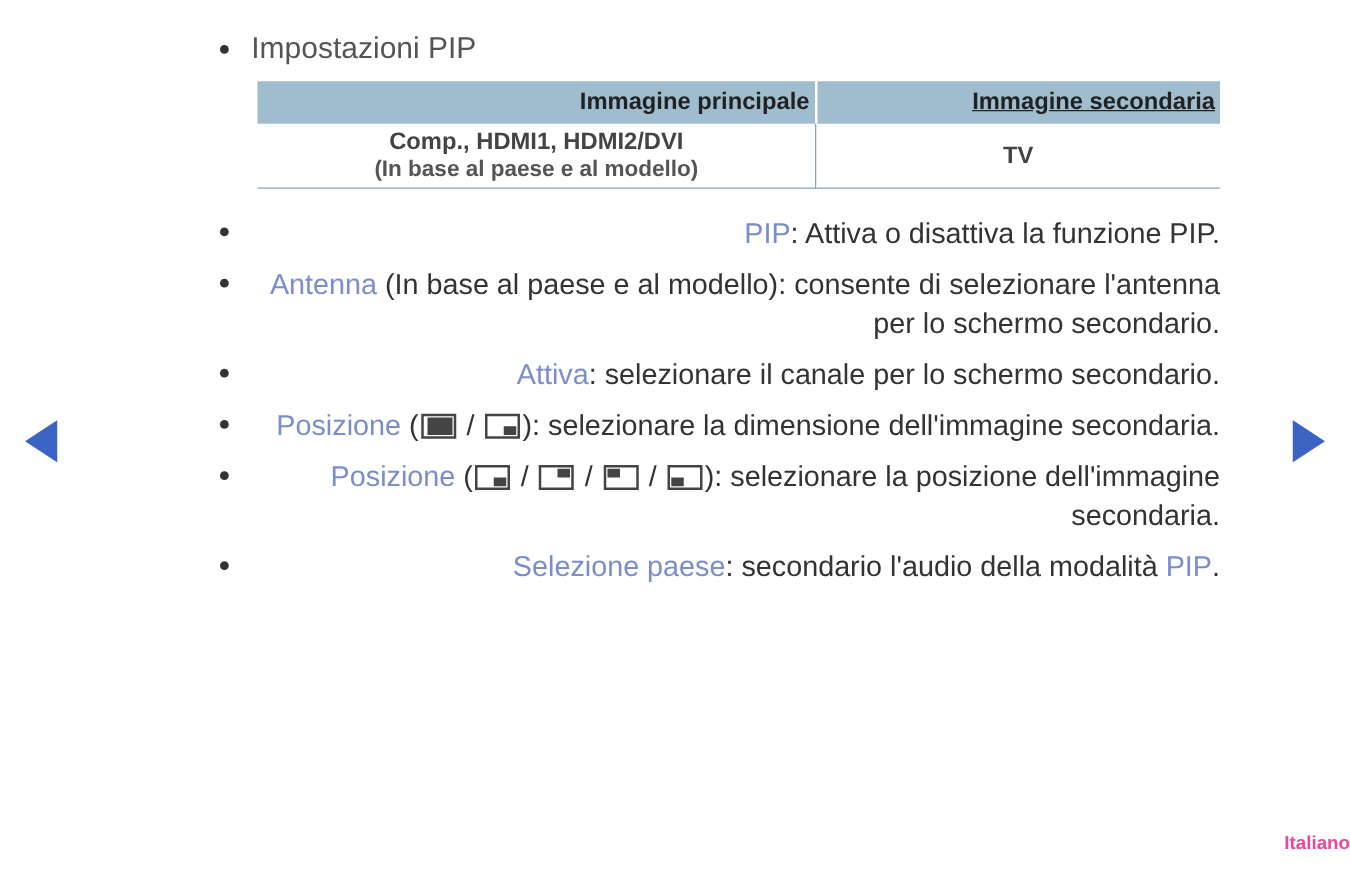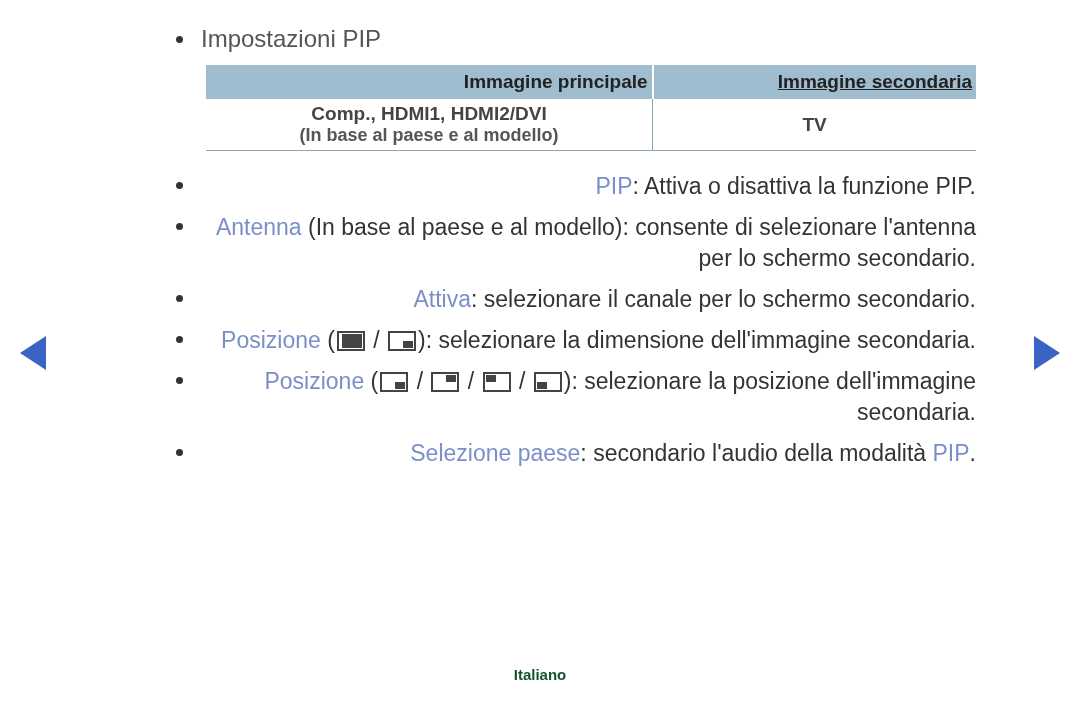--- a/index.html
+++ b/index.html
@@ -100,24 +100,24 @@
     top: 336px;
     font-size: 0;
   }
   .arrow svg { display:block; }
   .arrow-left { left: 20px; }
   .arrow-right { right: 20px; }
   .footer {
     position: absolute;
     bottom: 22px;
     width: 100%;
-    text-align: center;
+    text-align: right;
     font-size: 15px;
     font-weight: 600;
-    color: #14532d;
+    color: #ec4899;
   }
 </style>
 </head>
 <body>
 
 <div class="content">
 
   <div class="title-row">
     <span class="bullet-dot"></span>
     <span class="title-text">Impostazioni PIP</span>

